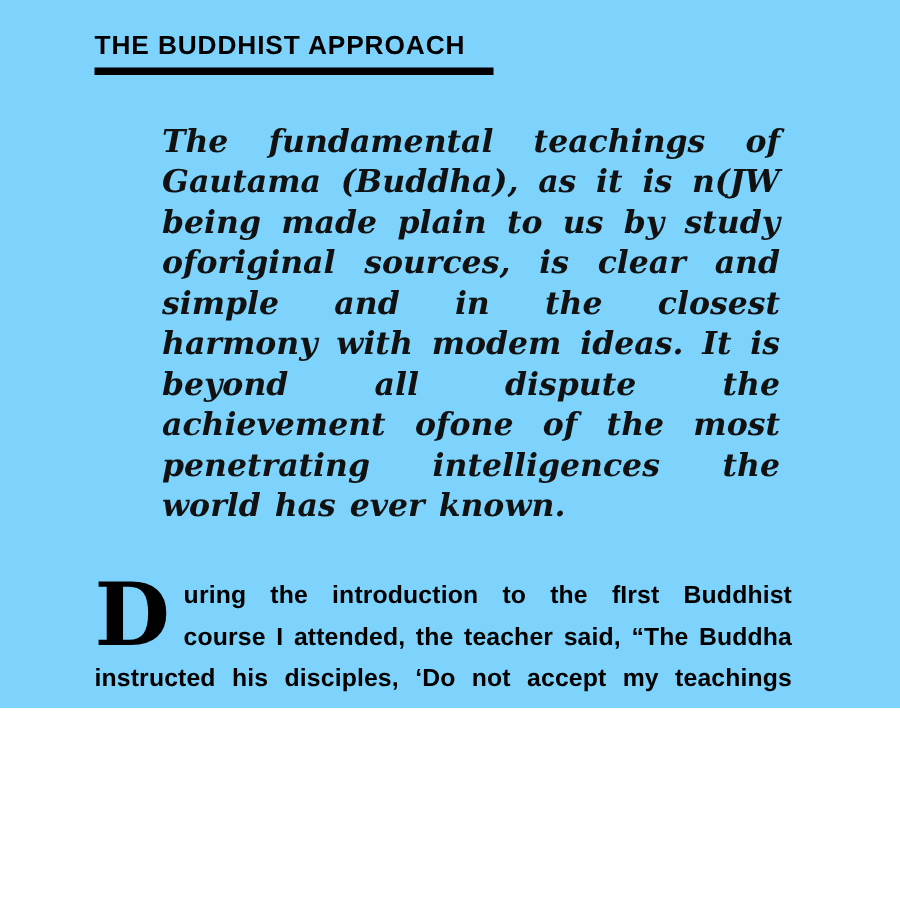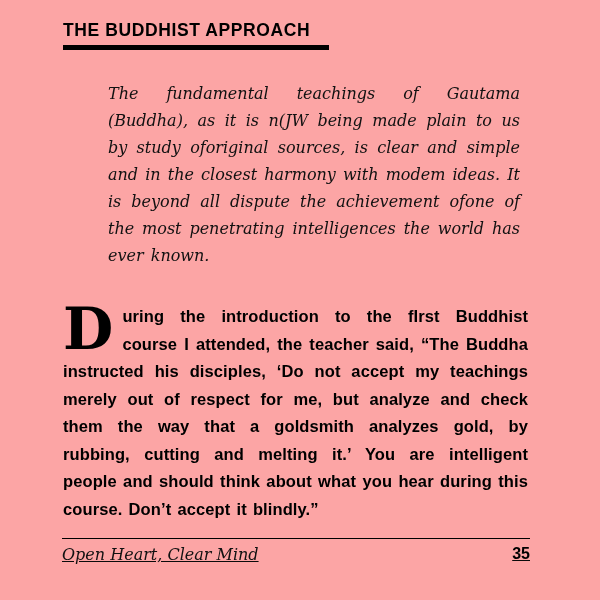--- a/index.html
+++ b/index.html
@@ -3,22 +3,22 @@
 <meta charset="utf-8">
 <style>
   html, body {
     margin: 0;
     padding: 0;
     background: #ffffff;
   }
   .page {
     position: relative;
     width: 600px;
-    height: 600px;
-    background: #fca5a5;
+    height: 472px;
+    background: #7dd3fc;
     color: #0a0a0a;
     overflow: hidden;
     box-sizing: border-box;
     font-family: "Liberation Sans", sans-serif;
   }
   .content {
     position: absolute;
     left: 63px;
     top: 20px;
     width: 465px;
@@ -38,25 +38,26 @@
     margin-top: 4px;
   }
   .quote-block {
     margin: 30px 0 0 45px;
     width: 412px;
   }
   .quote-text {
     margin: 0;
     font-family: "DejaVu Serif", serif;
     font-style: italic;
-    font-size: 16px;
+    font-size: 21px;
     line-height: 27px;
     text-align: justify;
     word-spacing: 2px;
     color: #111;
+    font-weight: bold;
   }
   .quote-attribution {
     margin: 17px 0 0 30px;
     font-family: "Liberation Sans", sans-serif;
     font-weight: bold;
     font-size: 16px;
     color: #000;
   }
   .body-paragraph {
     margin-top: 34px;

